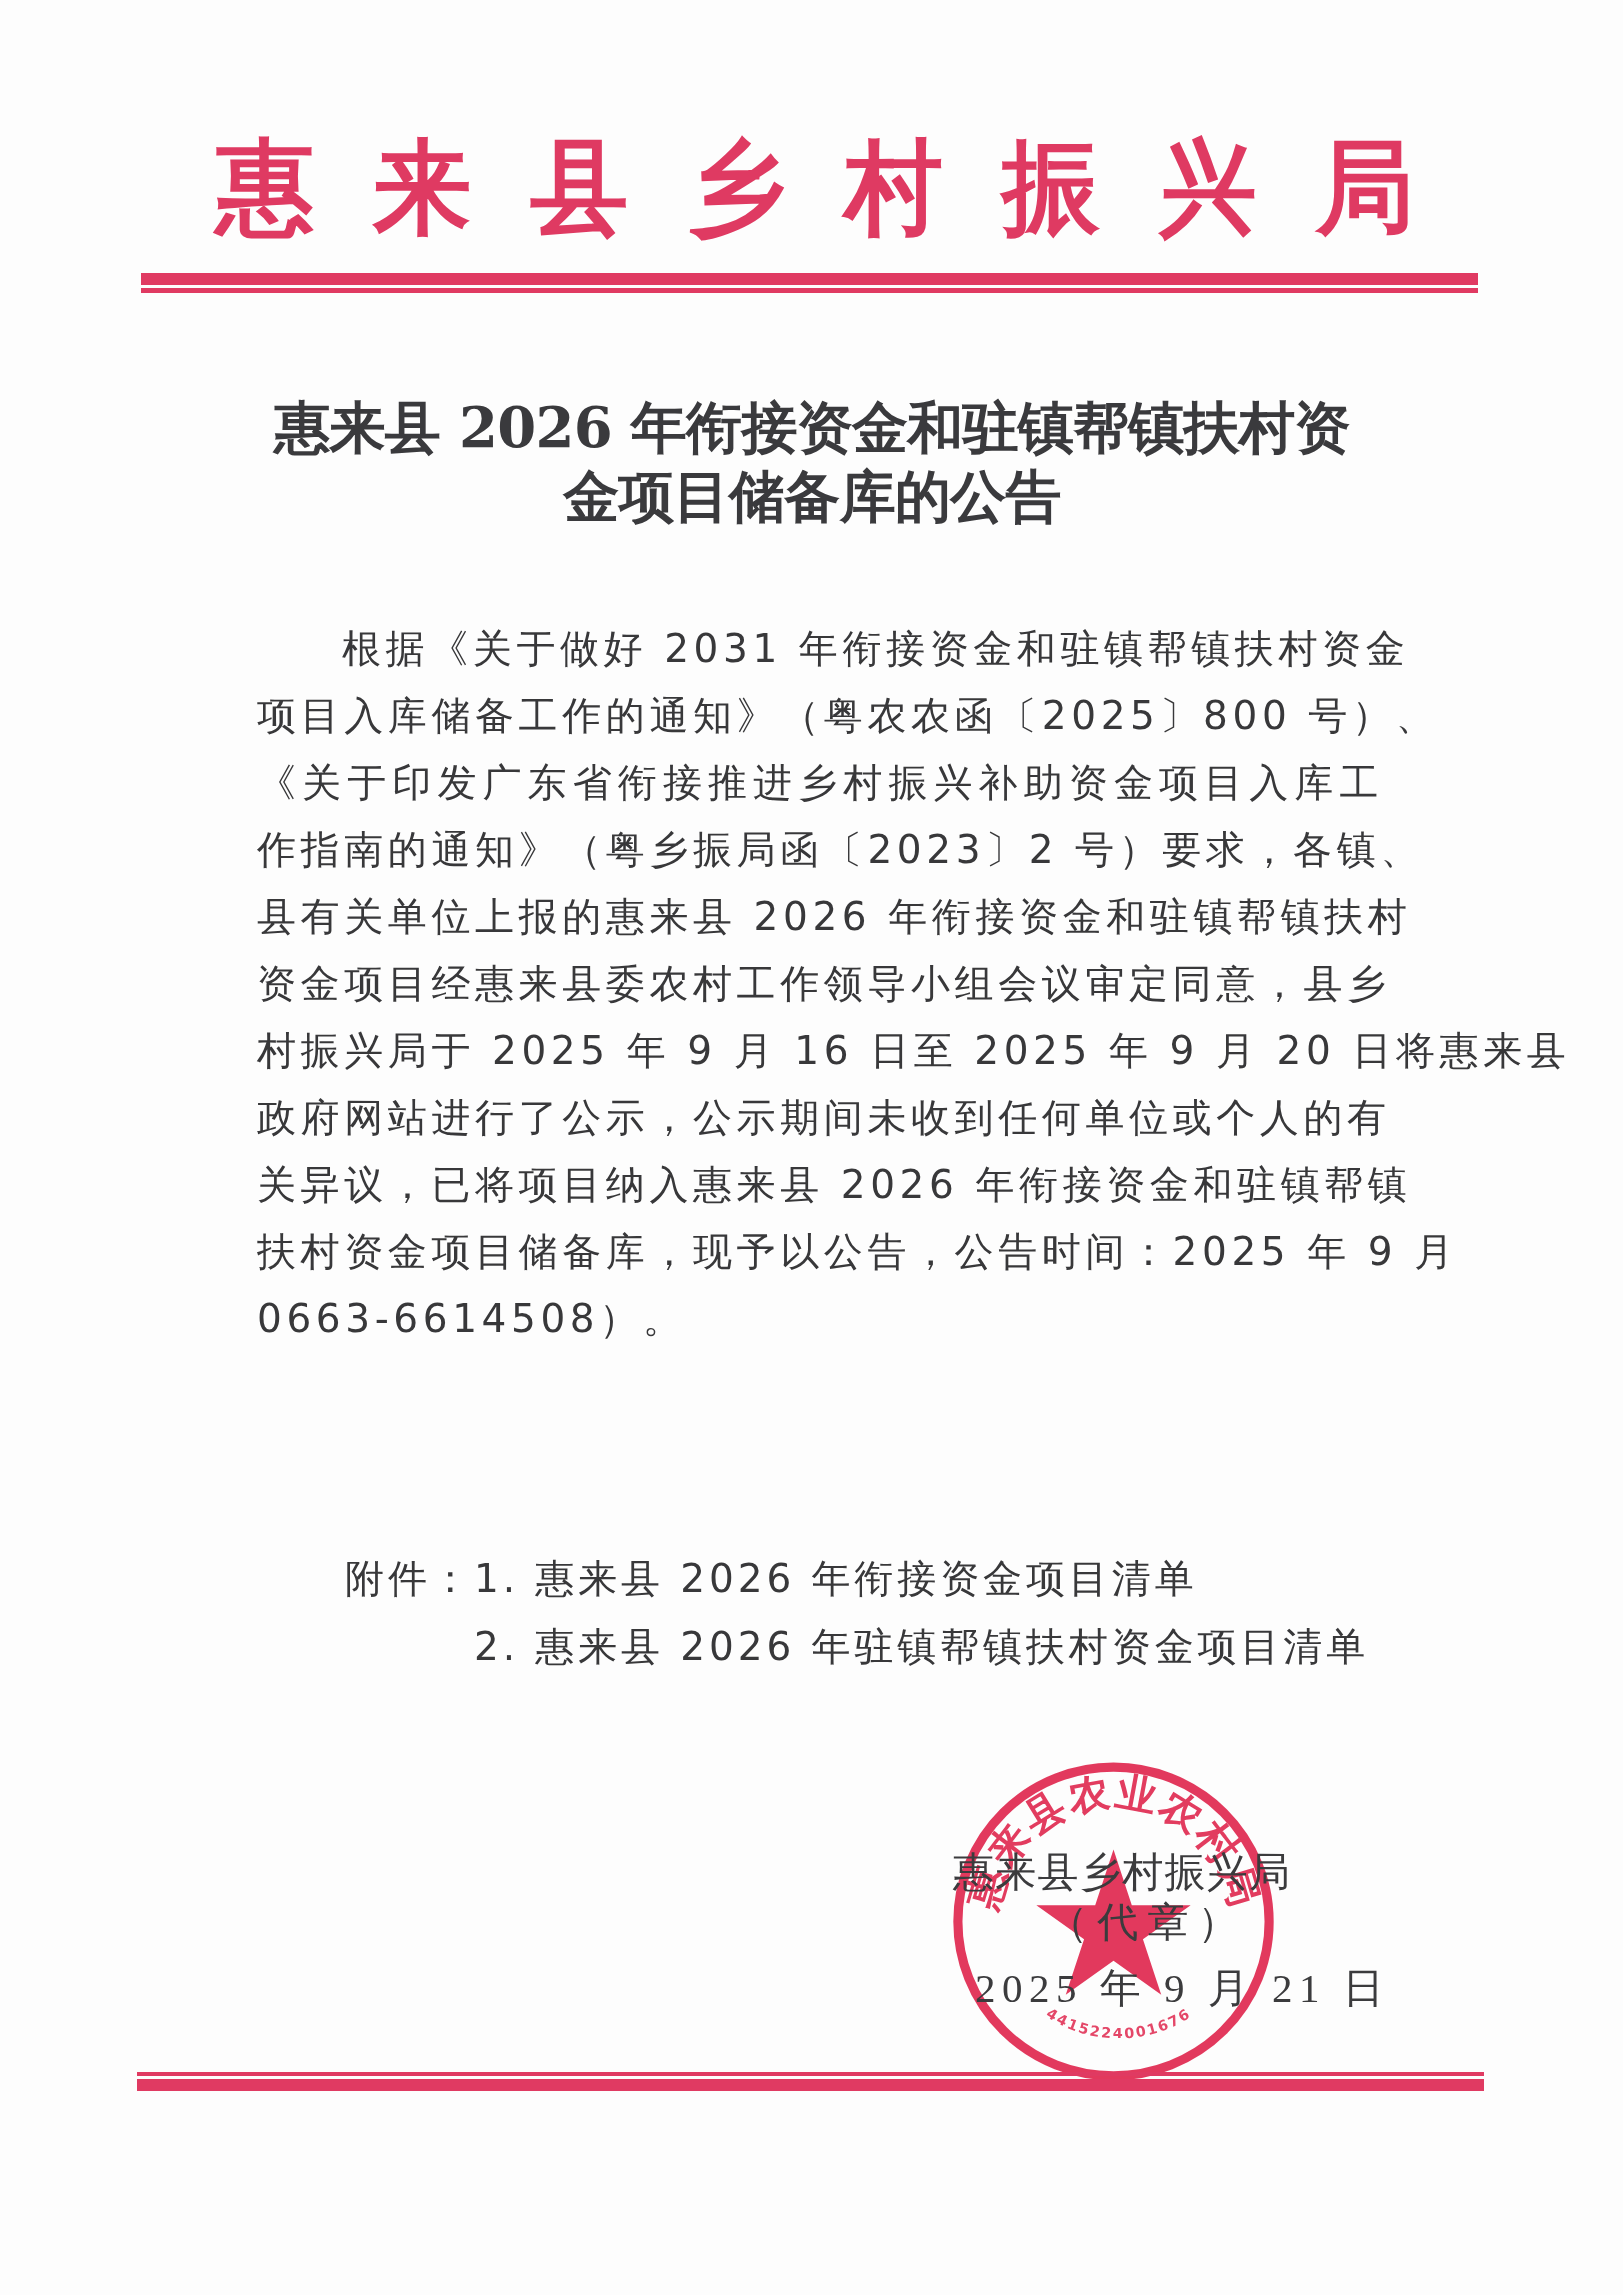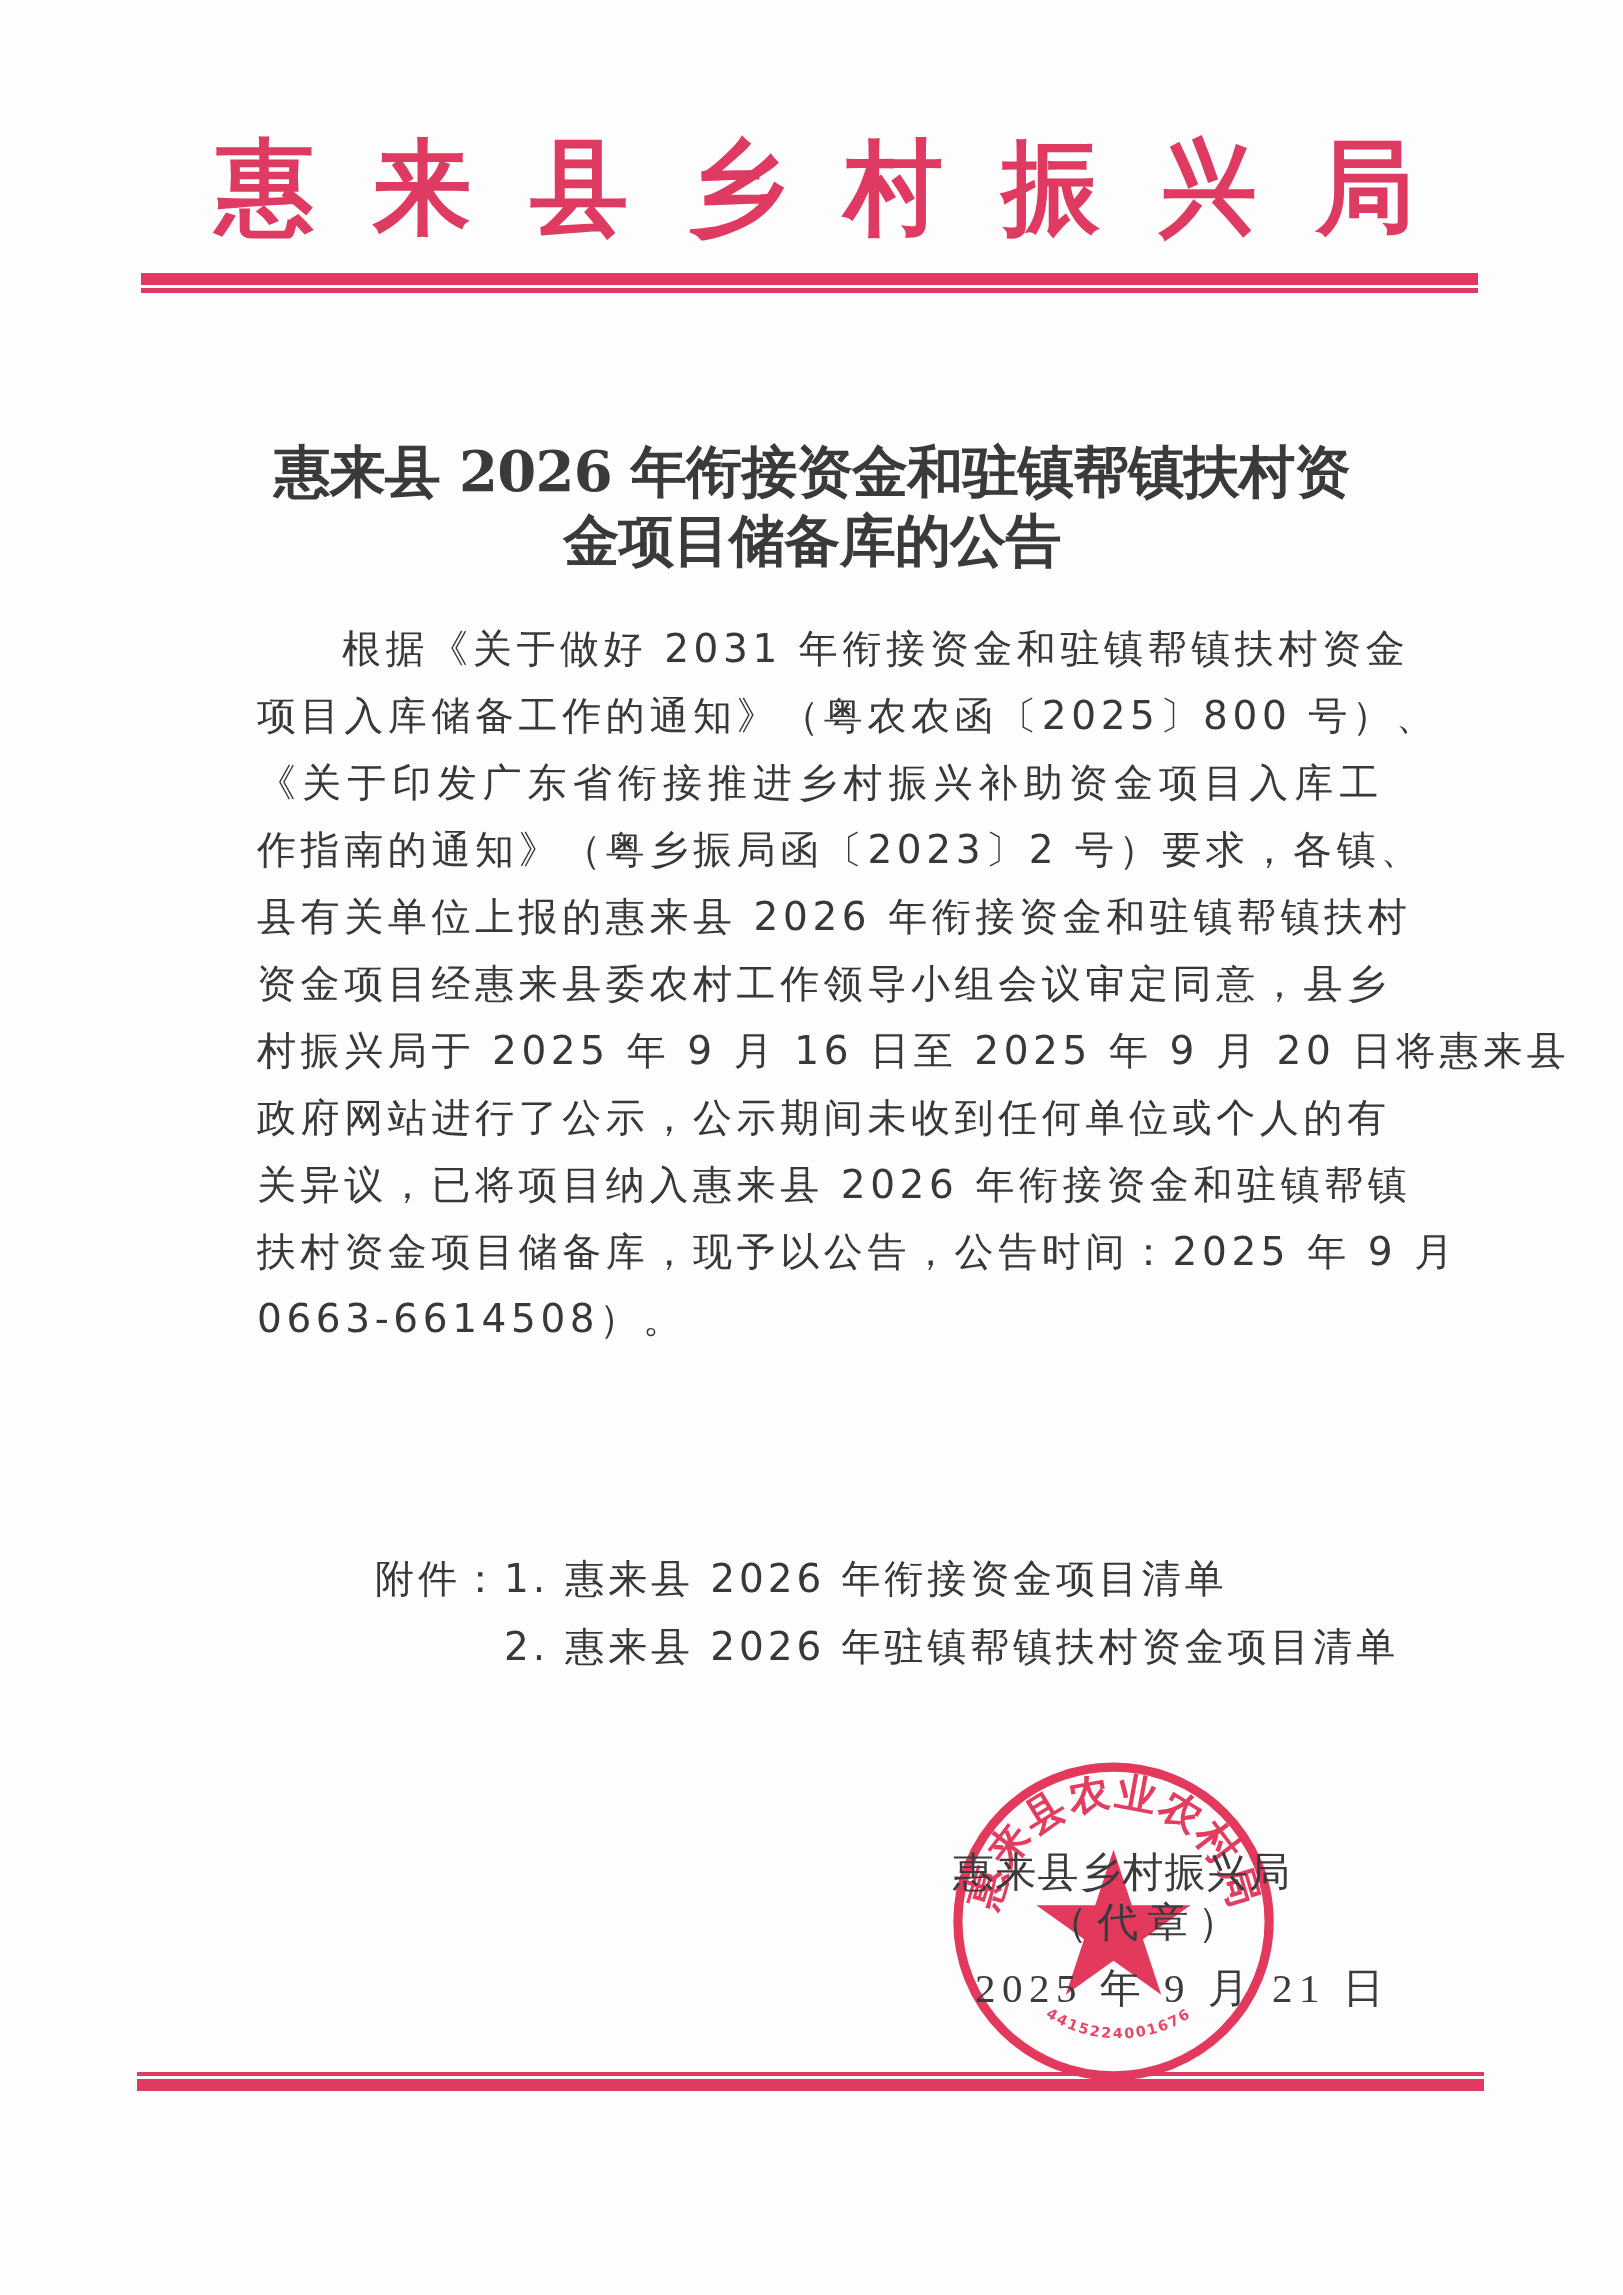--- a/index.html
+++ b/index.html
@@ -20,35 +20,35 @@
   .red-rule { position: absolute; left: 141px; width: 1337px; background: #e03a62; }
   .rule-top-thick { top: 273px; height: 11.8px; }
   .rule-top-thin  { top: 288px; height: 4.6px; }
   .rule-bot-thin  { top: 2072px; height: 3.9px; left: 137px; width: 1347px; }
   .rule-bot-thick { top: 2079px; height: 11.8px; left: 137px; width: 1347px; }
 
   
   .doc-title {
     position: absolute; left: 236px; top: 393px; width: 1152px;
     color: #3a3a3d; font-weight: bold; font-size: 56px; line-height: 69px;
-    text-align: center; letter-spacing: -0.7px; margin-top: 44px;
+    text-align: center; letter-spacing: -0.7px;
   }
 
   
   .doc-body {
     position: absolute; left: 257px; top: 615px; width: 1126px;
     color: #38383a; font-size: 39px; line-height: 67px;
     letter-spacing: 4.6px; text-align: justify;
   }
   .doc-body .line { display: block; white-space: nowrap; height: 67px; text-align-last: justify; }
   .doc-body .line.last { text-align-last: left; }
   .doc-body .indent { padding-left: 85px; }
 
   
-  .attachments { position: absolute; left: 345px; top: 1545px; color: #38383a; font-size: 39px; line-height: 68px; letter-spacing: 3.9px; margin-left: 30px; }
+  .attachments { position: absolute; left: 345px; top: 1545px; color: #38383a; font-size: 39px; line-height: 68px; letter-spacing: 3.9px; }
   .attachments .row { display: flex; white-space: nowrap; }
   .attachments .lbl { width: 129px; }
 
   
   .seal { position: absolute; left: 952px; top: 1761px; width: 323px; height: 321px; }
   .sign { position: absolute; color: #3b3b3d; font-size: 41px; white-space: nowrap; letter-spacing: 1.3px; }
   .sign-org { left: 953px; top: 1826px; margin-top: 19px; }
   .sign-seal { left: 1047px; top: 1895px; letter-spacing: 9.2px; }
   .sign-date { left: 975px; top: 1961px; letter-spacing: 6.5px; font-family: Liberation Serif, serif; }
 </style>

